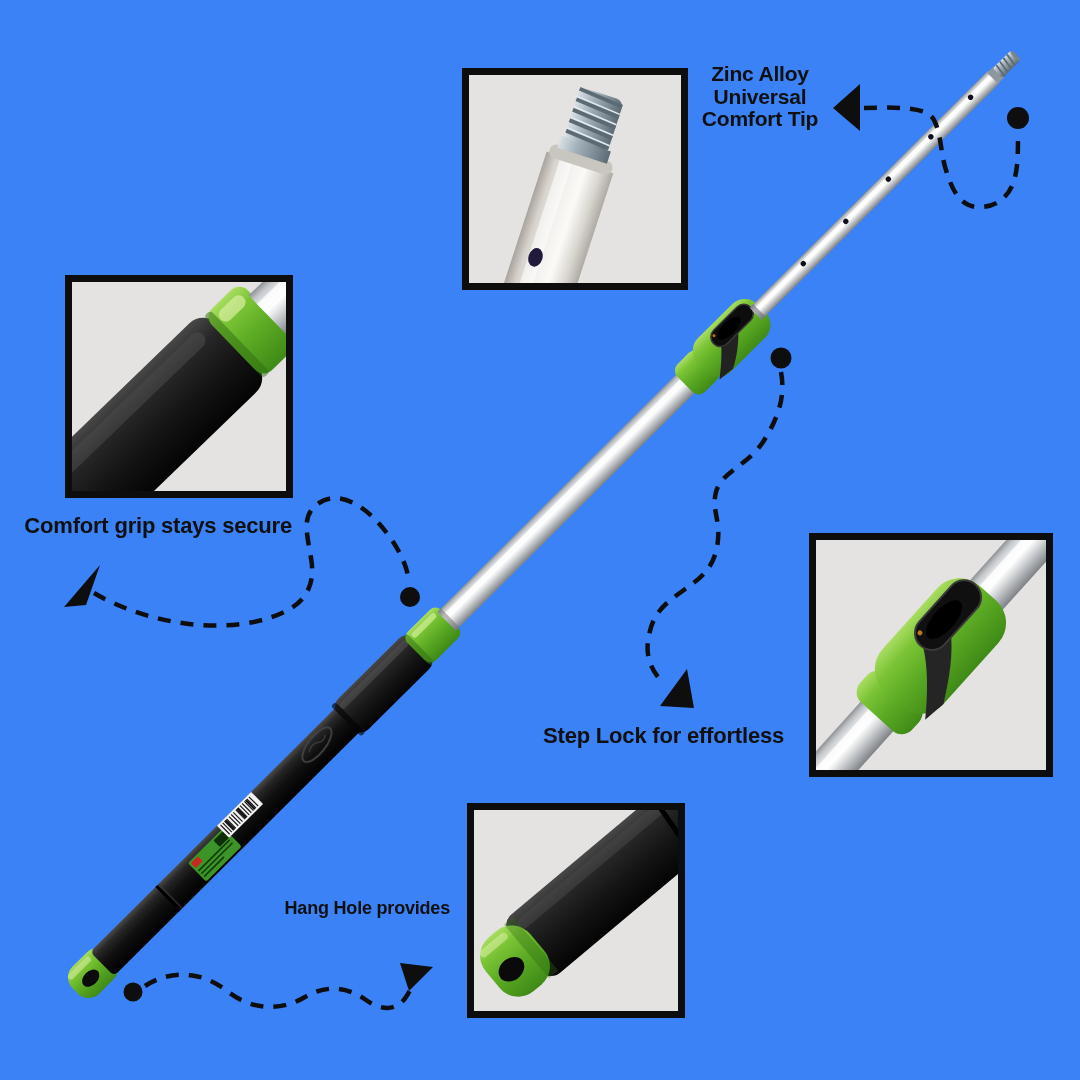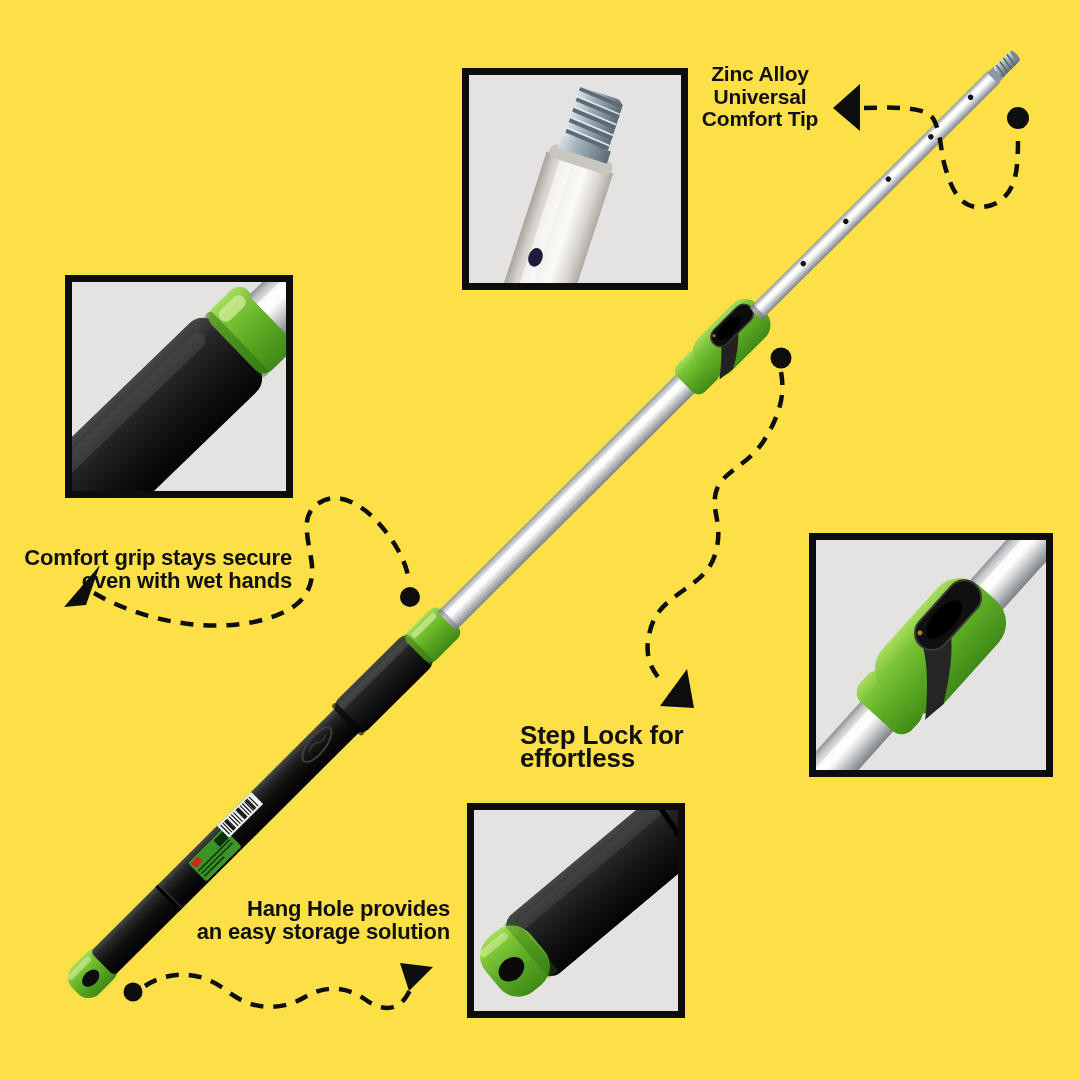--- a/index.html
+++ b/index.html
@@ -1,30 +1,30 @@
 <!DOCTYPE html>
 <html><head>
 <meta charset="utf-8">
 <style>
   html,body{margin:0;padding:0;background:#ffffff;}
-  .stage{position:relative;width:1080px;height:1080px;background:#fde047;overflow:hidden;
+  .stage{position:relative;width:1080px;height:1080px;background:#3b82f6;overflow:hidden;
          font-family:"Liberation Sans",sans-serif;color:#101010;}
   .art{position:absolute;left:0;top:0;width:1080px;height:1080px;}
   .inset{position:absolute;box-sizing:border-box;border:7px solid #0d0d0d;background:#e4e3e1;}
   .inset svg{display:block;width:100%;height:100%;}
   #inset-tip {left:462px;top:68px;width:226px;height:222px;}
   #inset-grip{left:65px;top:275px;width:228px;height:223px;}
   #inset-lock{left:809px;top:533px;width:244px;height:244px;}
   #inset-hole{left:467px;top:803px;width:218px;height:215px;}
   .callout{position:absolute;font-weight:700;letter-spacing:-0.2px;}
   .callout span{display:block;}
   #callout-tip {left:700px;top:63px;width:120px;text-align:center;font-size:21px;line-height:22.5px;}
-  #callout-grip{left:20px;top:514px;width:272px;text-align:right;font-size:22px;line-height:23px;margin-top:32px;}
-  #callout-lock{left:520px;top:724px;width:264px;font-size:26px;line-height:23px;}
-  #callout-hole{left:180px;top:897px;width:270px;text-align:right;font-size:22px;line-height:23px;}
+  #callout-grip{left:20px;top:514px;width:272px;text-align:right;font-size:22px;line-height:23px;}
+  #callout-lock{left:520px;top:724px;width:264px;text-align:right;font-size:22px;line-height:23px;}
+  #callout-hole{left:180px;top:897px;width:270px;text-align:right;font-size:18px;line-height:23px;}
   .dash{fill:none;stroke:#0e0e0e;stroke-width:4.5;stroke-dasharray:13 10;}
   .ink{fill:#0e0e0e;}
 </style>
 </head>
 <body>
 
 <div class="stage">
 
   <svg class="art" viewBox="0 0 1080 1080">
     <defs>
@@ -236,25 +236,23 @@
   </div>
 
   <div class="callout" id="callout-tip">
     <span>Zinc Alloy</span>
     <span>Universal</span>
     <span>Comfort Tip</span>
   </div>
 
   <div class="callout" id="callout-grip">
     <span>Comfort grip stays secure</span>
-    <span>even with wet hands</span>
   </div>
 
   <div class="callout" id="callout-lock">
     <span>Step Lock for effortless</span>
   </div>
 
   <div class="callout" id="callout-hole">
     <span>Hang Hole provides</span>
-    <span>an easy storage solution</span>
   </div>
 
 </div>
 
 </body></html>

